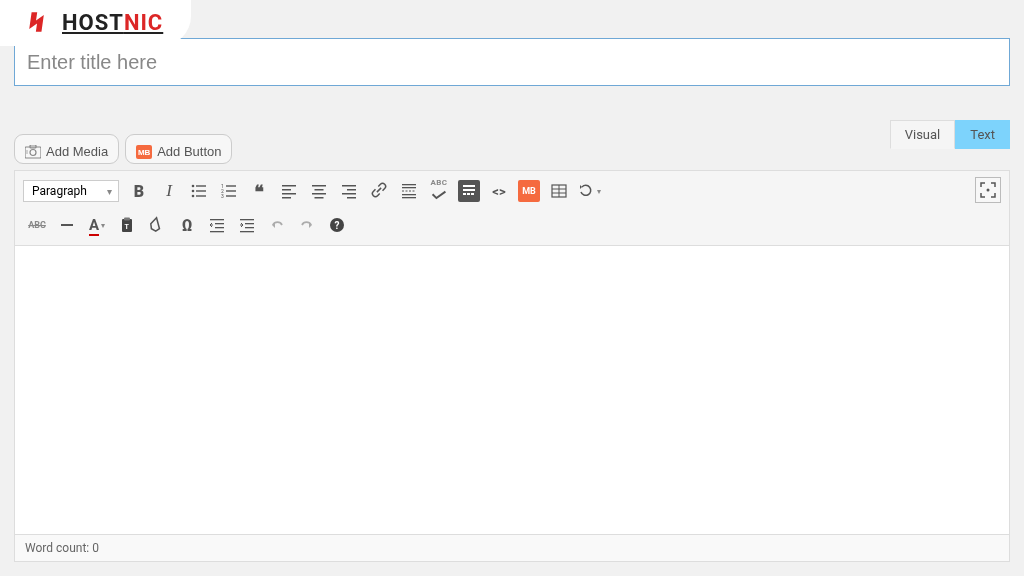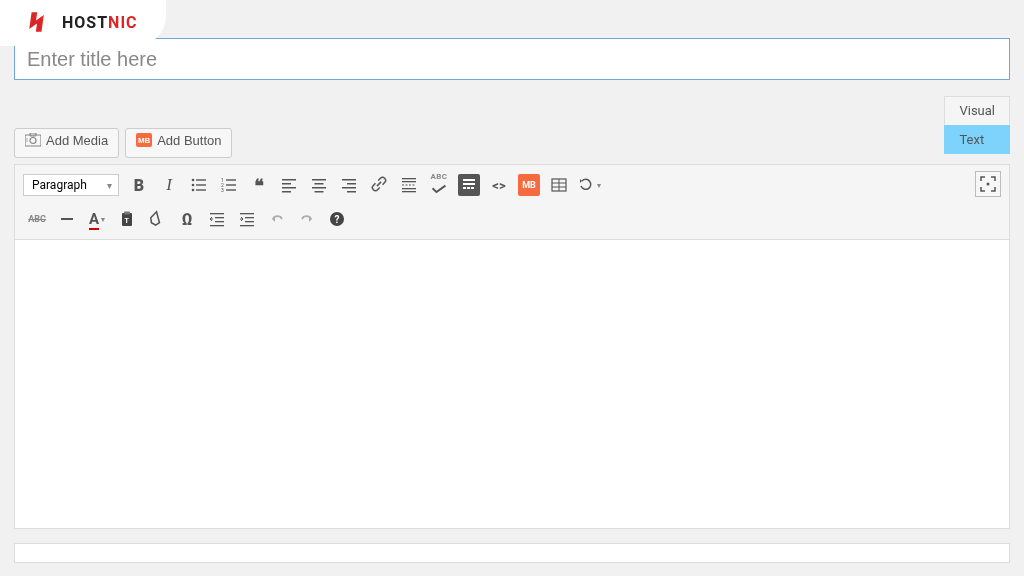--- a/index.html
+++ b/index.html
@@ -1,33 +1,33 @@
 <!DOCTYPE html>
 <html><head>
   <meta charset="utf-8">
   <style>
     * { box-sizing: border-box; margin: 0; padding: 0; }
     body { font-family: -apple-system, BlinkMacSystemFont, "Segoe UI", Roboto, sans-serif; background: #f1f1f1; width: 1024px; height: 576px; overflow: hidden; position: relative; }
     
     .logo-area { position: absolute; top: 0; left: 0; background: #fff; padding: 8px 28px 10px 28px; border-bottom-right-radius: 30px; z-index: 10; display: flex; align-items: center; }
     .logo-mark { width: 28px; height: 28px; margin-right: 6px; }
-    .logo-text { font-size: 16px; font-weight: 700; letter-spacing: 1px; color: #222; }
+    .logo-text { font-size: 22px; font-weight: 700; letter-spacing: 1px; color: #222; text-decoration: underline; }
     .logo-text-red { color: #dc2626; }
     
     .content-wrap { padding: 38px 14px 0 14px; }
     
-    .title-input { width: 100%; height: 42px; border: 1px solid #6fa8d6; background: #fff; font-size: 20px; padding: 0 12px; color: #777; outline: none; }
+    .title-input { width: 100%; height: 48px; border: 1px solid #6fa8d6; background: #fff; font-size: 20px; padding: 0 12px; color: #777; outline: none; }
     .title-input::placeholder { color: #888; font-size: 20px; }
     
     .media-row { display: flex; align-items: center; margin-top: 48px; margin-bottom: 6px; position: relative; }
-    .media-btn { display: inline-flex; align-items: flex-start; background: #f7f7f7; border: 1px solid #ccc; border-radius: 3px; padding: 4px 10px; font-size: 13px; color: #555; cursor: pointer; margin-right: 6px; height: 30px; }
+    .media-btn { display: inline-flex; align-items: flex-end; background: #f7f7f7; border: 1px solid #ccc; border-radius: 9px; padding: 4px 10px; font-size: 13px; color: #555; cursor: pointer; margin-right: 6px; height: 30px; }
     .media-btn .ic { margin-right: 5px; display: inline-flex; align-items: center; }
     .mb-icon { width: 16px; height: 14px; background: #f56a3f; color: #fff; font-size: 8px; font-weight: bold; display: flex; align-items: center; justify-content: center; border-radius: 2px; margin-right: 5px; }
     
-    .tabs-right { position: absolute; right: 0; bottom: 4px; display: flex; flex-direction: column; }
+    .tabs-right { position: absolute; right: 0; bottom: 15px; display: flex; }
     .etab { padding: 6px 14px; font-size: 13px; background: #7dd3fc; border: 1px solid transparent; color: #555; cursor: pointer; }
     .etab.active { background: #f5f5f5; border: 1px solid #ddd; border-bottom: 1px solid #f5f5f5; position: relative; z-index: 2; }
     
     .editor-box { background: #fff; border: 1px solid #ddd; }
     .toolbar { background: #f5f5f5; border-bottom: 1px solid #ddd; padding: 6px 8px; display: flex; flex-direction: column; gap: 6px; position: relative; justify-content: space-between; }
     .trow { display: flex; align-items: center; gap: 2px; }
     .format-sel { background: #fff; border: 1px solid #ccc; padding: 3px 24px 3px 8px; font-size: 12px; min-width: 96px; cursor: pointer; position: relative; display:flex; align-items:center; margin-right:4px; }
     .format-sel::after { content: "▾"; position: absolute; right: 6px; color: #888; font-size: 10px; }
     .tb { width: 28px; height: 28px; display: flex; align-items: center; justify-content: center; color: #555; cursor: pointer; font-size: 14px; border: 1px solid transparent; }
     .tb svg { width: 18px; height: 18px; }
@@ -249,19 +249,22 @@
           </div>
         <div class="tb">
             <svg viewBox="0 0 18 18">
               <circle cx="9" cy="9" r="7" fill="#444"></circle>
               <text x="6.5" y="13" font-size="10" fill="#fff" font-weight="bold">?</text>
             </svg>
           </div>
       </div>
     </div>
     <div class="edit-area"></div>
+    <div class="word-count">
+      <span>Word count: </span><span>0</span>
+    </div>
   </div>
   
   <div class="yoast-panel">
     
     
   </div>
 </div>
 
 </body></html>

